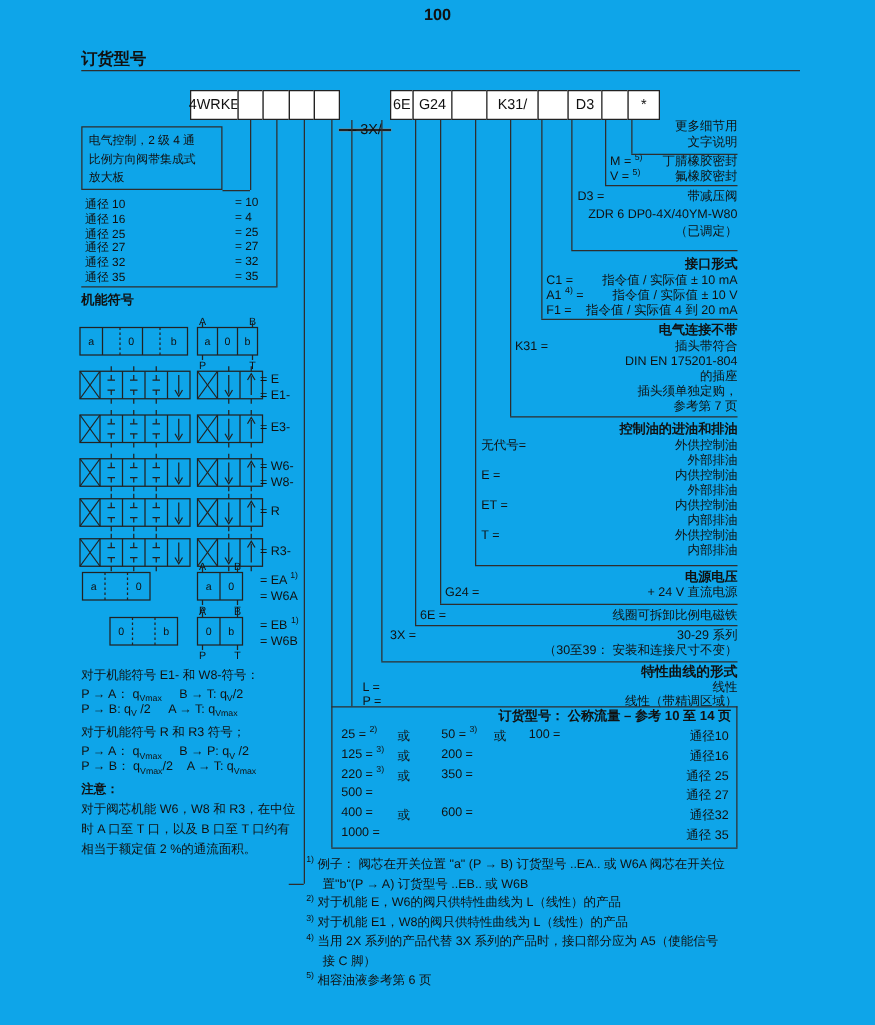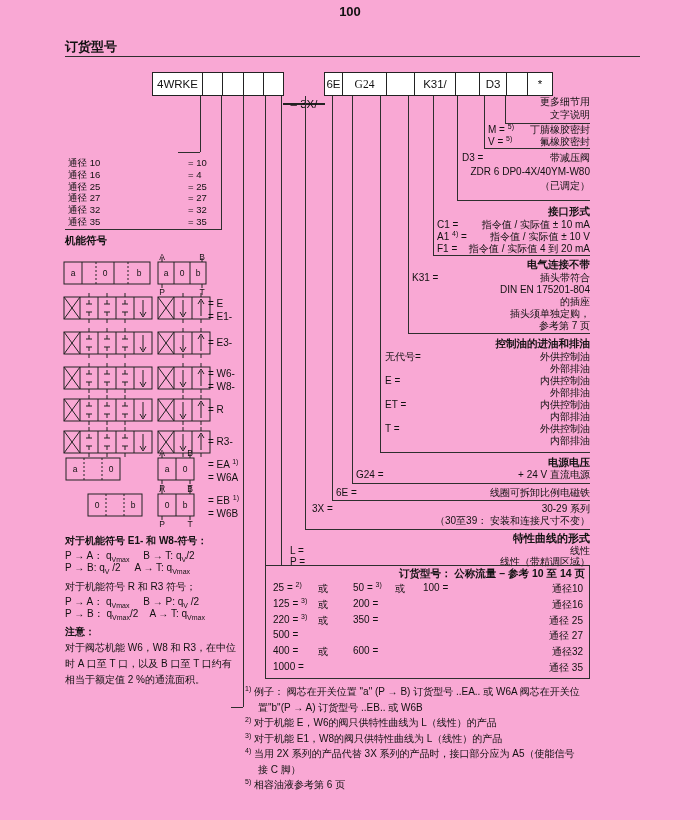--- a/index.html
+++ b/index.html
@@ -1,16 +1,16 @@
 <!DOCTYPE html>
 <html><head>
 <meta charset="utf-8">
 <style>
   html,body{margin:0;padding:0;background:#fff}
-  #canvas{position:relative;width:700px;height:820px;background:#f9a8d4;color:#111;
+  #canvas{position:relative;width:700px;height:820px;background:#0ea5e9;color:#111;
           font-family:"Liberation Sans","DejaVu Sans",sans-serif;overflow:hidden}
   .ln{position:absolute;background:#2e2e2e}
   .t{position:absolute;white-space:nowrap;font-size:10px;line-height:12px}
   .rt{position:absolute;right:110px;text-align:right;white-space:nowrap;font-size:10px;line-height:12px}
   .b{font-weight:bold}
   sup{font-size:7px;line-height:0;vertical-align:super}
   sub{font-size:7px;line-height:0;vertical-align:sub}
   #pageno{position:absolute;top:4px;left:0;width:700px;text-align:center;font-size:13px;font-weight:bold}
   #sec-title{position:absolute;left:65px;top:38px;font-size:13px;font-weight:bold}
   #code-row{position:absolute;left:152px;top:72px;display:flex;height:24px}
@@ -31,39 +31,44 @@
 </style>
 </head>
 <body>
 
 <div id="canvas">
   <div id="pageno">100</div>
   <div id="sec-title">订货型号</div>
   <div class="ln" style="left:65px;top:56px;width:575px;height:1px"></div>
 
   <div id="code-row">
-      <div class="code-cell" style="width: 51px;">4WRKE</div>
+      <div class="code-cell" style="width: 39px;">4WRKE</div>
       <div class="code-cell" style="width: 21px;"></div>
       <div class="code-cell" style="width: 22px;"></div>
       <div class="code-cell" style="width: 21px;"></div>
       <div class="code-cell" style="width: 21px;"></div>
       <div class="code-cell" style="width: 42px; margin-top: 31px;">– 3X/</div>
       <div class="code-cell" style="width: 19px;">6E</div>
-      <div class="code-cell" style="width: 45px; font-family: Liberation Serif, serif;">G24</div>
+      <div class="code-cell" style="width: 32px;">G24</div>
       <div class="code-cell" style="width: 29px;"></div>
       <div class="code-cell" style="width: 42px;">K31/</div>
       <div class="code-cell" style="width: 25px;"></div>
       <div class="code-cell" style="width: 28px;">D3</div>
       <div class="code-cell" style="width: 22px;"></div>
       <div class="code-cell" style="width: 26px;">*</div>
     </div>
 
+  <div id="intro-box">
+    <div>电气控制，2 级 4 通</div>
+    <div>比例方向阀带集成式</div>
+    <div>放大板</div>
+  </div>
   <div class="t b" style="left:65px;top:234px;font-size:10.5px">机能符号</div>
 
-  <div class="t b" style="left:65px;top:535px;font-weight:bold">对于机能符号 E1- 和 W8-符号：</div>
+  <div class="t b" style="left:65px;top:535px;font-weight:normal">对于机能符号 E1- 和 W8-符号：</div>
   <div class="t" style="left:65px;top:550px">P → A： q<sub>Vmax</sub>&nbsp;&nbsp;&nbsp;&nbsp;&nbsp;B → T: q<sub>V</sub>/2</div>
   <div class="t" style="left:65px;top:562px">P → B: q<sub>V</sub> /2&nbsp;&nbsp;&nbsp;&nbsp;&nbsp;A → T: q<sub>Vmax</sub></div>
   <div class="t" style="left:65px;top:581px">对于机能符号 R 和 R3 符号；</div>
   <div class="t" style="left:65px;top:596px">P → A： q<sub>Vmax</sub>&nbsp;&nbsp;&nbsp;&nbsp;&nbsp;B → P: q<sub>V</sub> /2</div>
   <div class="t" style="left:65px;top:608px">P → B： q<sub>Vmax</sub>/2&nbsp;&nbsp;&nbsp;&nbsp;A → T: q<sub>Vmax</sub></div>
   <div class="t b" style="left:65px;top:626px">注意：</div>
   <div class="t" style="left:65px;top:642px">对于阀芯机能 W6，W8 和 R3，在中位</div>
   <div class="t" style="left:65px;top:658px">时 A 口至 T 口，以及 B 口至 T 口约有</div>
   <div class="t" style="left:65px;top:674px">相当于额定值 2 %的通流面积。</div>
 

